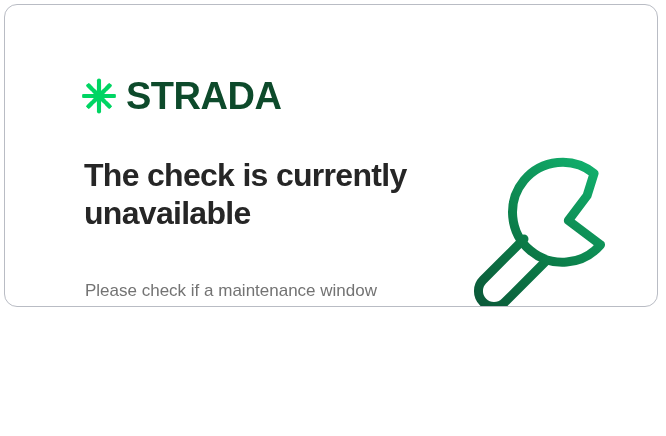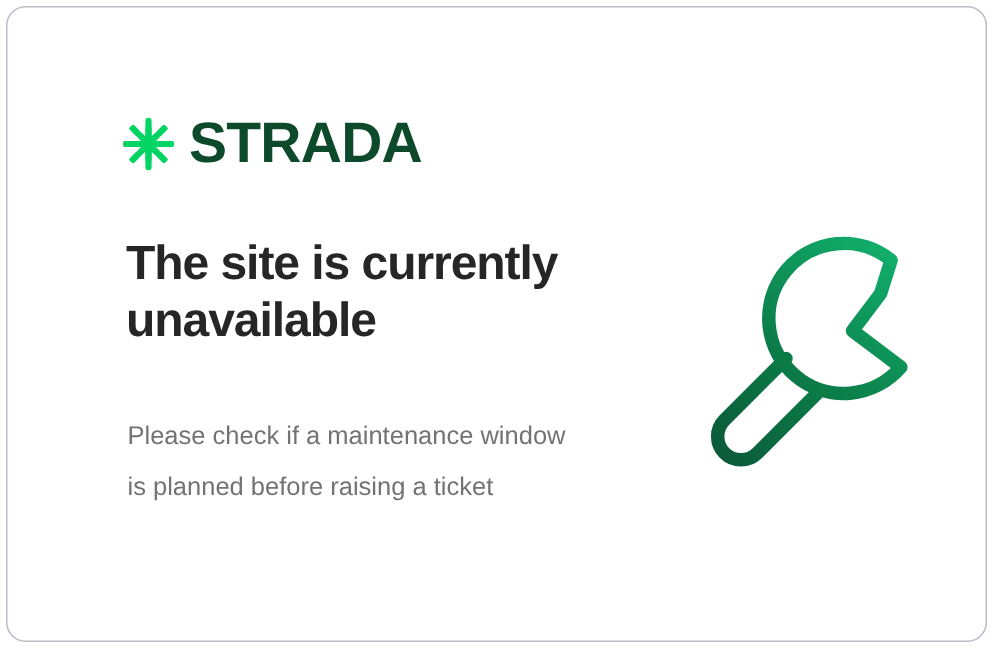--- a/index.html
+++ b/index.html
@@ -12,21 +12,21 @@
     height: 436px;
     font-family: "Liberation Sans", sans-serif;
     overflow: hidden;
   }
 
   .page-card {
     position: absolute;
     left: 4px;
     top: 4px;
     width: 654px;
-    height: 424px;
+    height: 303px;
     box-sizing: border-box;
     background: #ffffff;
     border: 1px solid #b9bcc4;
     border-radius: 13px;
     overflow: hidden;
   }
 
   
   .brand {
     position: absolute;
@@ -123,21 +123,21 @@
           <line x1="18" y1="19" x2="7.6" y2="8.6"></line>
           <line x1="18" y1="19" x2="28.4" y2="8.6"></line>
           <line x1="18" y1="19" x2="7.6" y2="29.4"></line>
           <line x1="18" y1="19" x2="28.4" y2="29.4"></line>
         </g>
       </svg>
     </span>
     <span class="brand-word">STRADA</span>
   </div>
 
-  <h1 class="headline">The site is currently unavailable</h1>
+  <h1 class="headline">The check is currently unavailable</h1>
 
   <p class="body-copy">Please check if a maintenance window is planned before raising a ticket</p>
 
   <div class="wrench">
     <svg viewBox="0 0 162 160" xmlns="http://www.w3.org/2000/svg" aria-hidden="true">
       <defs>
         <linearGradient id="wrenchGrad" x1="8" y1="150" x2="152" y2="18" gradientUnits="userSpaceOnUse">
           <stop offset="0" stop-color="#0b5437"></stop>
           <stop offset="0.45" stop-color="#0b7a47"></stop>
           <stop offset="1" stop-color="#12b06d"></stop>

